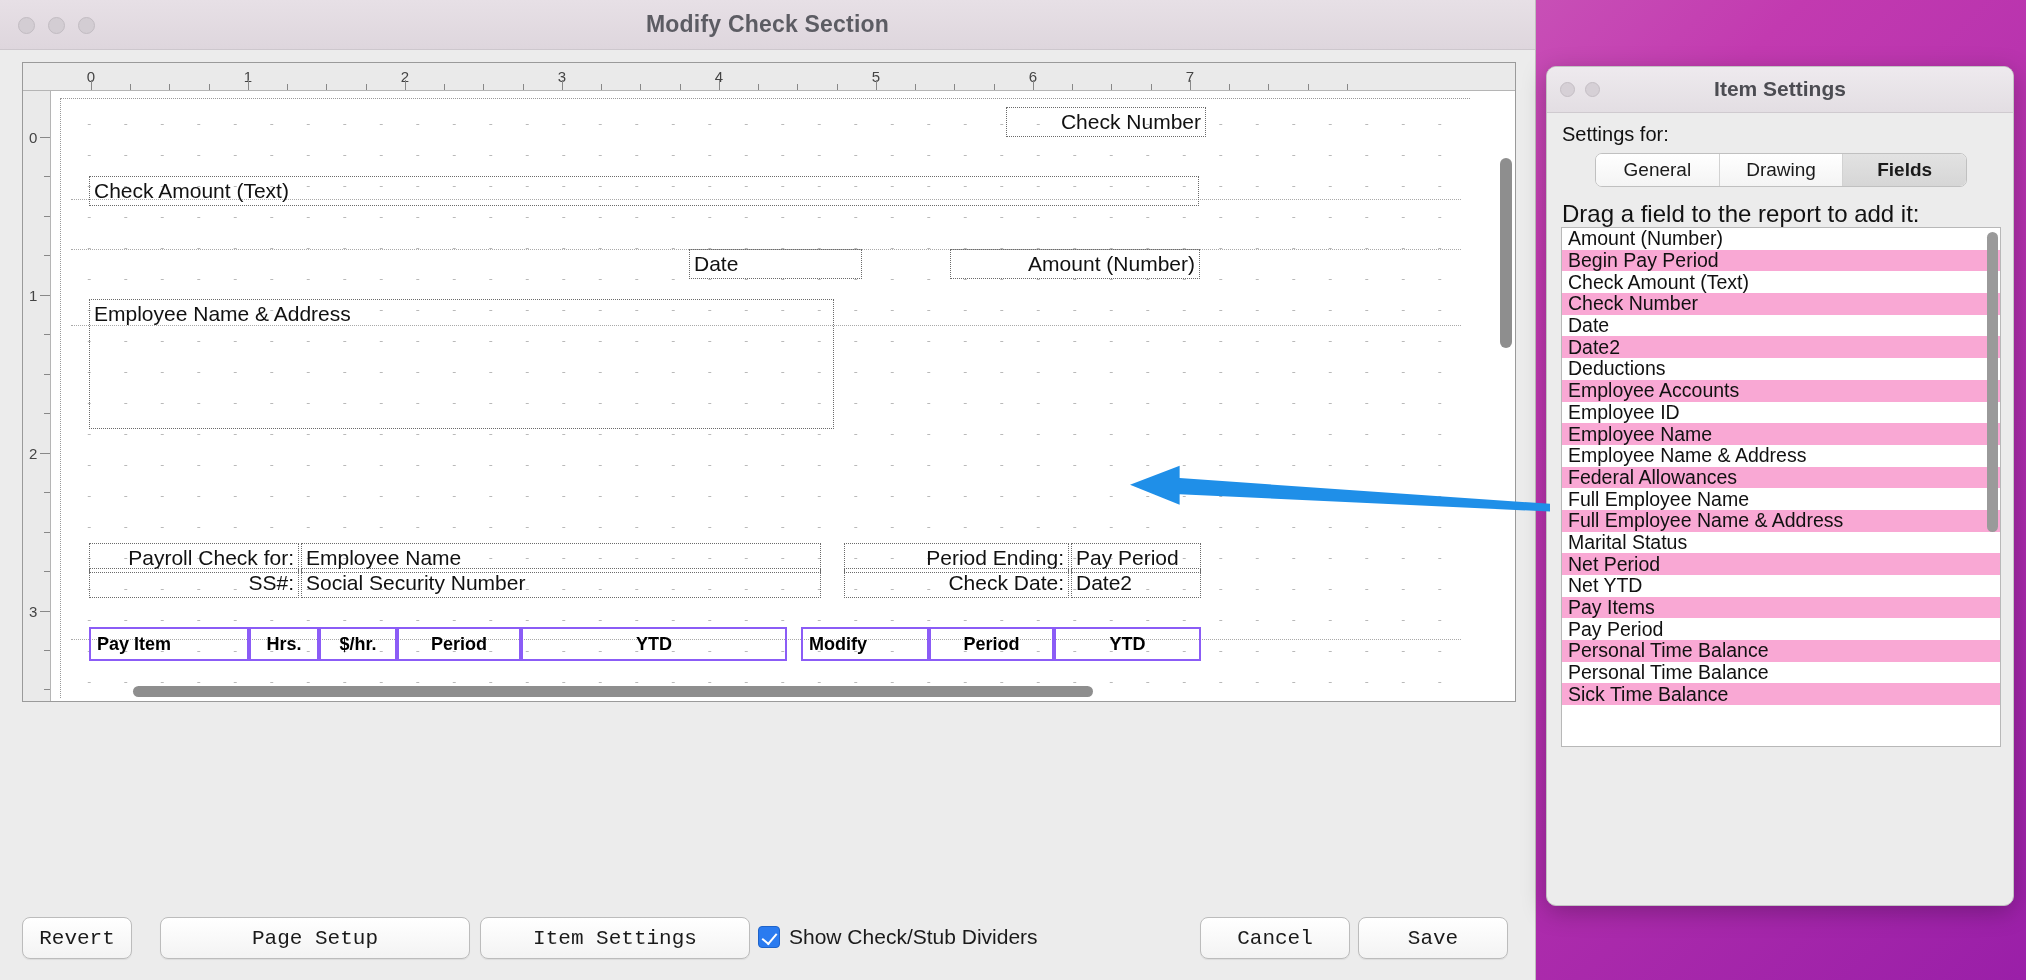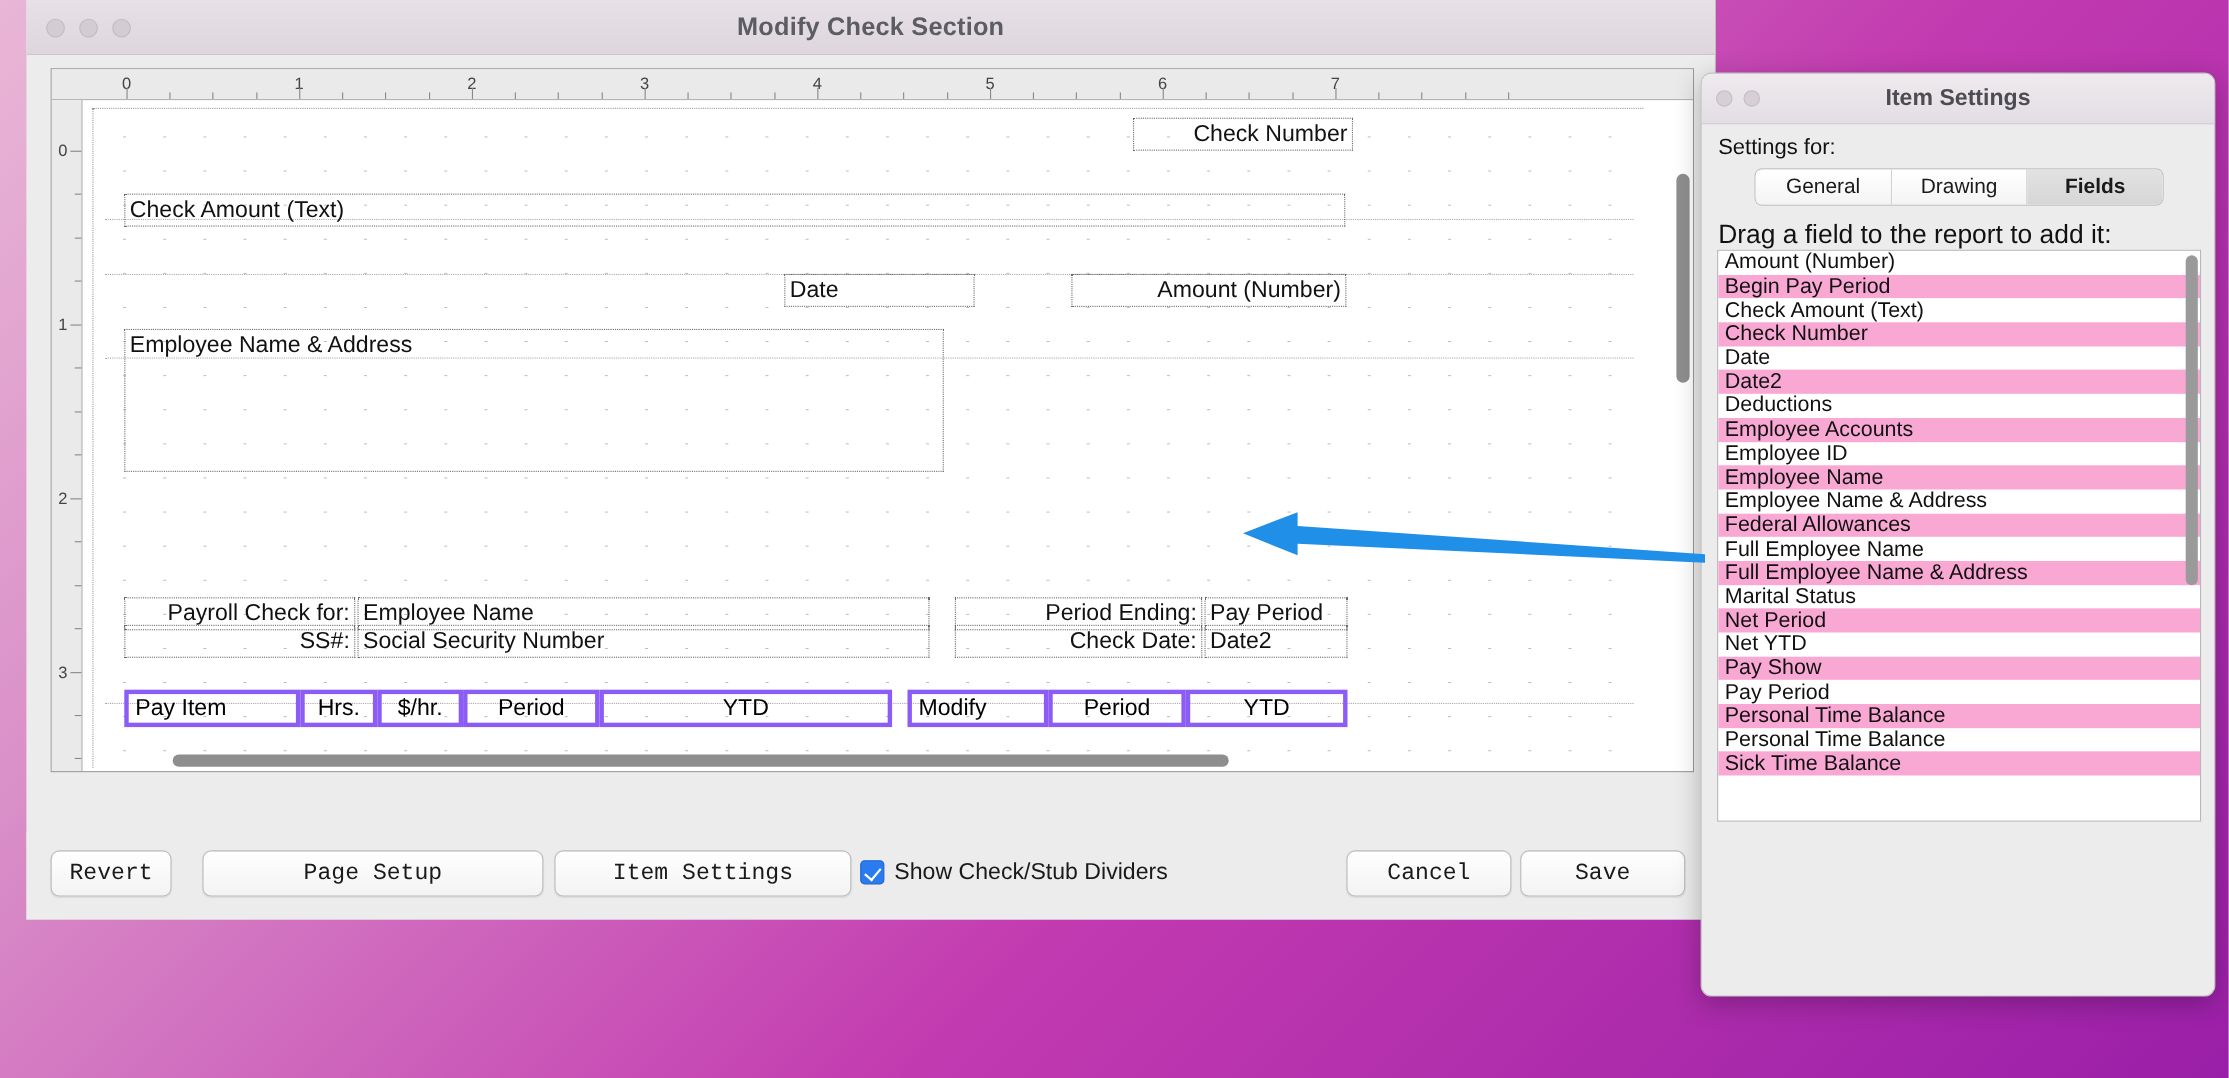--- a/index.html
+++ b/index.html
@@ -10,25 +10,24 @@
     font-family: "Liberation Sans", sans-serif;
   }
   body {
     background: linear-gradient(135deg, #e9b6d6 0%, #d98ec8 25%, #c23ab0 60%, #9a1fa8 100%);
     position: relative;
   }
   
   #main-window {
     position: absolute;
     left: 0; top: 0;
-    width: 1536px; height: 836px;
+    width: 1536px; height: 980px;
     background: #ececec;
     border-right: 1px solid #bdbdbd;
     overflow: hidden;
-    margin-left: 24px;
   }
   #main-titlebar {
     position: relative;
     height: 50px;
     background: linear-gradient(to bottom, #e7e0e6, #ded6dd);
     border-bottom: 1px solid #cdc7cd;
   }
   .traffic {
     position: absolute; top: 17px;
     width: 17px; height: 17px;
@@ -124,23 +123,23 @@
     color: #111;
     background: transparent;
     padding: 1px 4px;
     white-space: nowrap;
     line-height: 1.25;
   }
   .field.right { text-align: right; }
   
   .solidbox {
     position: absolute;
-    border: 4px solid #8b5cf6;
-    font-size: 21px;
-    font-weight: normal;
+    border: 2px solid #8b5cf6;
+    font-size: 18px;
+    font-weight: bold;
     color: #000;
     display: flex;
     align-items: center;
     justify-content: center;
   }
   
   #vscroll {
     position: absolute;
     right: 3px; top: 40px;
     width: 12px; height: 555px;
@@ -477,21 +476,21 @@
     <div class="fl-row alt">Employee Accounts</div>
     <div class="fl-row">Employee ID</div>
     <div class="fl-row alt">Employee Name</div>
     <div class="fl-row">Employee Name &amp; Address</div>
     <div class="fl-row alt">Federal Allowances</div>
     <div class="fl-row">Full Employee Name</div>
     <div class="fl-row alt">Full Employee Name &amp; Address</div>
     <div class="fl-row">Marital Status</div>
     <div class="fl-row alt">Net Period</div>
     <div class="fl-row">Net YTD</div>
-    <div class="fl-row alt">Pay Show</div>
+    <div class="fl-row alt">Pay Items</div>
     <div class="fl-row">Pay Period</div>
     <div class="fl-row alt">Personal Time Balance</div>
     <div class="fl-row">Personal Time Balance</div>
     <div class="fl-row alt">Sick Time Balance</div>
     <div id="fl-vthumb"></div>
   </div>
 </div>
 
 <svg id="annot" width="440" height="70" viewBox="0 0 440 70" style="left:1130px; top:445px;">
   <defs></defs>

